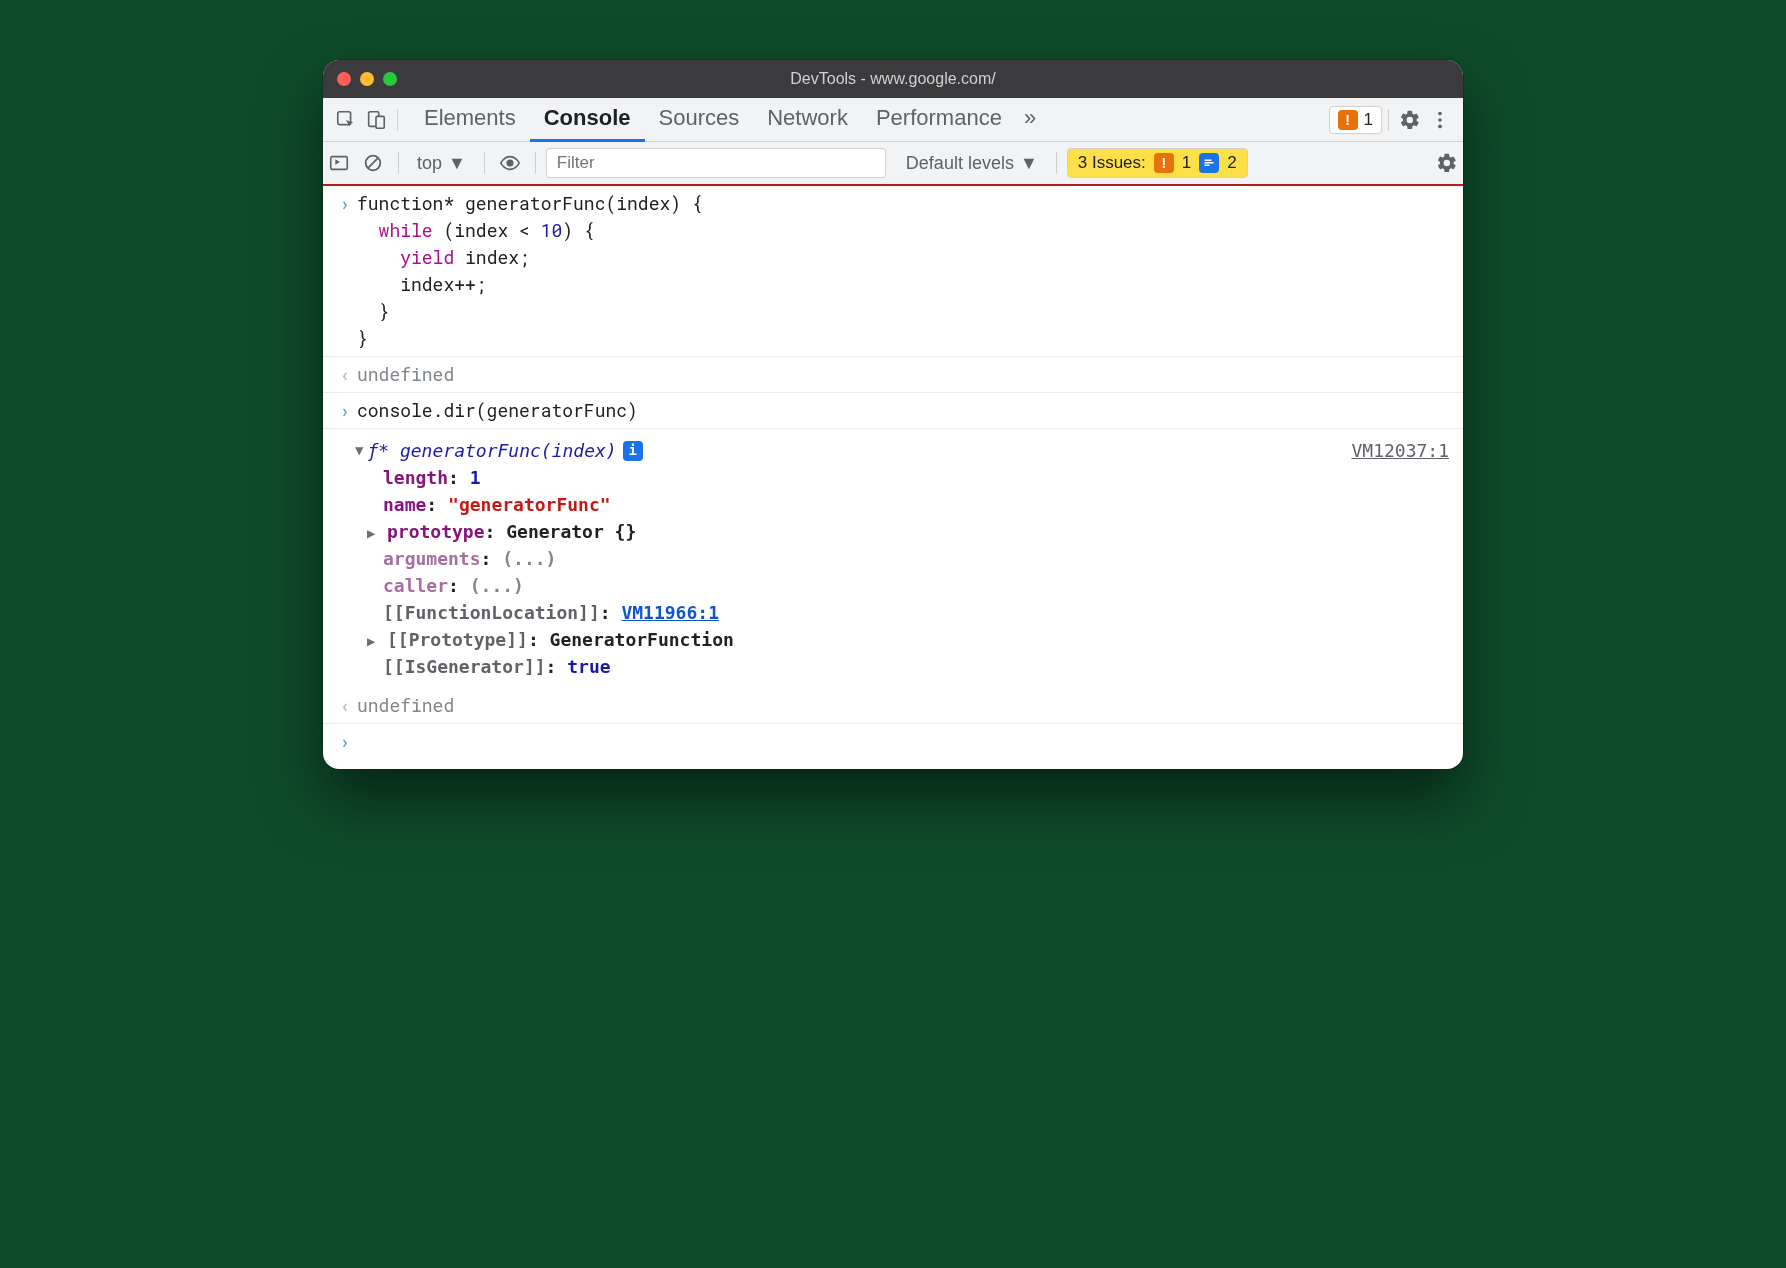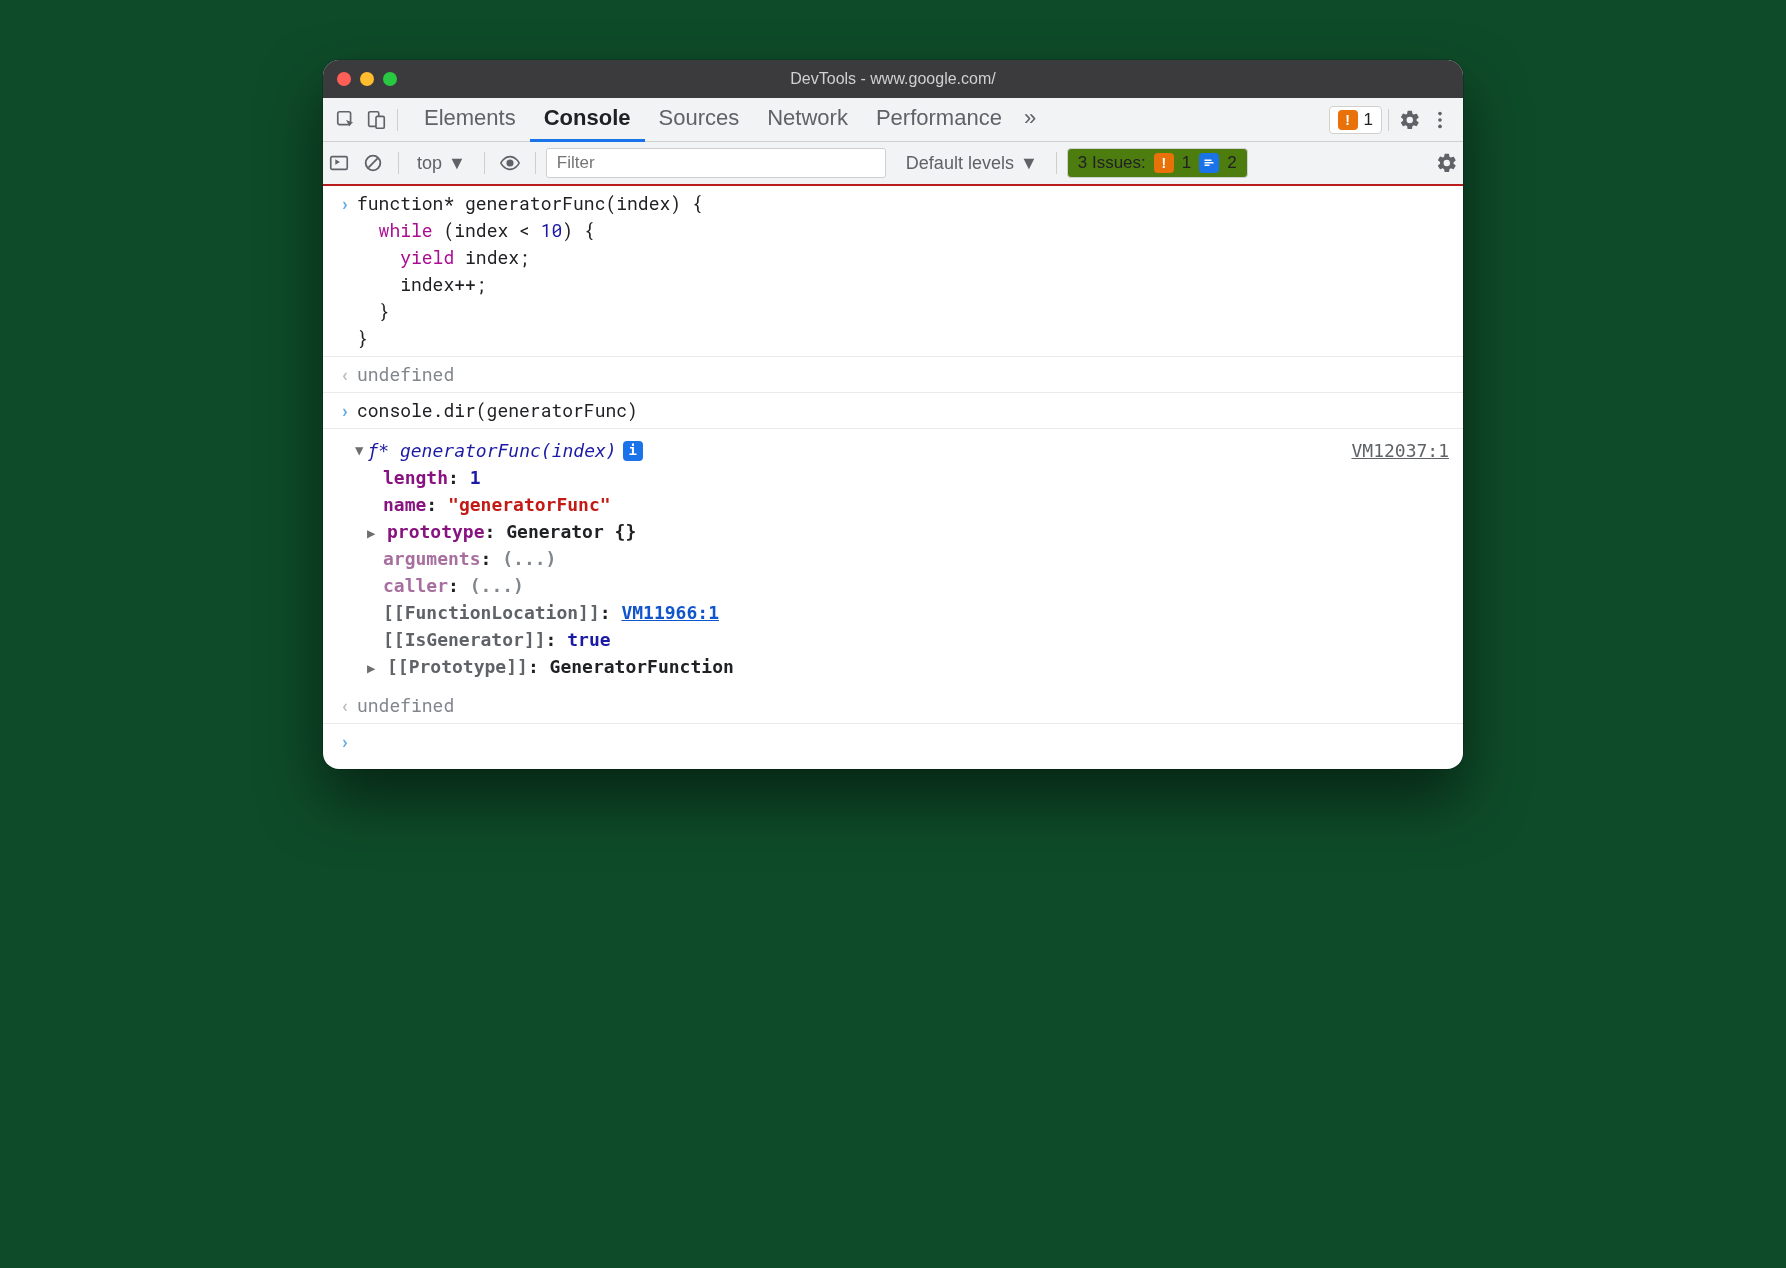--- a/index.html
+++ b/index.html
@@ -84,21 +84,21 @@
   .filter {
     flex: 0 0 340px; height: 30px; border: 1px solid #cfcfcf; background: #fff;
     border-radius: 3px; padding: 0 8px; display: flex; align-items: center;
   }
   .filter input {
     border: none; outline: none; width: 100%; font-size: 17px; color: #5f6368;
     background: transparent;
   }
   .issues {
     display: flex; align-items: center; gap: 8px;
-    background: #4d7c0f; border: 1px solid #d0d0d0; border-radius: 4px;
+    background: #fde047; border: 1px solid #d0d0d0; border-radius: 4px;
     padding: 2px 10px; height: 30px; font-size: 17px; color:#202124;
   }
   
   .console {
     font-family: Menlo, Consolas, "Roboto Mono", monospace;
     font-size: 18px; line-height: 1.5;
   }
   .row { display: flex; padding: 4px 10px 4px 10px; }
   .row.sep { border-bottom: 1px solid #eaeaea; }
   .gutter {
@@ -286,25 +286,25 @@
           </div>
           <div class="propline">
             <span class="propname dim">arguments</span><span class="plain">: </span><span style="color:#80868b">(...)</span>
           </div>
           <div class="propline">
             <span class="propname dim">caller</span><span class="plain">: </span><span style="color:#80868b">(...)</span>
           </div>
           <div class="propline">
             <span class="propname internal">[[FunctionLocation]]</span><span class="plain">: </span><span class="linkval">VM11966:1</span>
           </div>
-          <div class="propline">
-            <span class="propname internal">[[IsGenerator]]</span><span class="plain">: </span><span class="boolnum">true</span>
-          </div>
           <div class="propline withArrow">
             <span class="arrow right"></span><span class="propname internal">[[Prototype]]</span><span class="plain">: </span><span class="plain">GeneratorFunction</span>
+          </div>
+          <div class="propline">
+            <span class="propname internal">[[IsGenerator]]</span><span class="plain">: </span><span class="boolnum">true</span>
           </div>
         </div>
       </div>
       <div style="padding:2px 4px 0 0;">
         <span class="srclink">VM12037:1</span>
       </div>
     </div>
 
     <div class="row sep">
       <div class="gutter out"></div>

